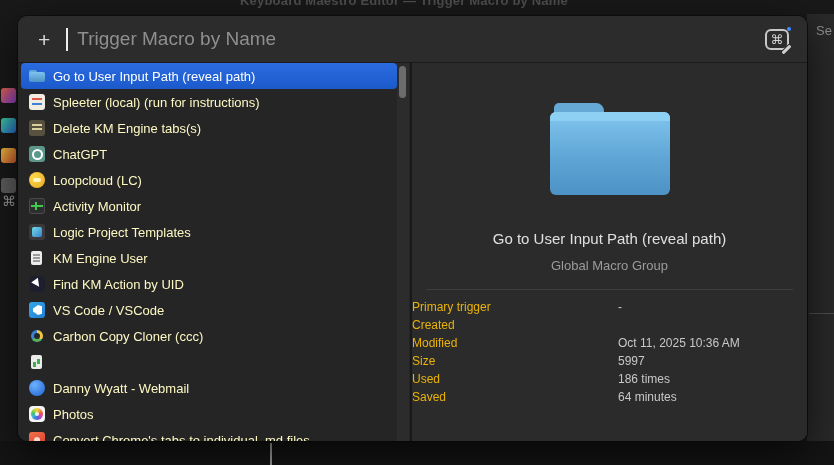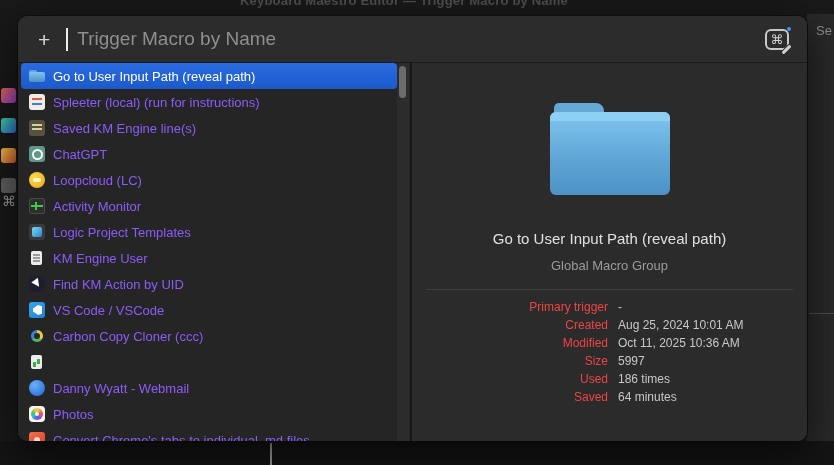--- a/index.html
+++ b/index.html
@@ -68,21 +68,21 @@
     position:absolute;right:-4px;top:-4px;width:4px;height:4px;border-radius:50%;background:#3f8cff;
   }
 
   .dialog-body{display:flex;height:378px;}
   
   .list-panel{width:392px;background:#252526;position:relative;overflow:hidden;}
   .macro-list{list-style:none;margin:0;padding:0;}
   .macro-row{
     height:26px;display:flex;align-items:center;
     margin:0 13px 0 3px;padding-left:8px;border-radius:4px;
-    color:#8b5cf6;font-size:13px;white-space:nowrap;
+    color:#fef9c3;font-size:13px;white-space:nowrap;
   }
   .macro-row.selected{background:linear-gradient(#2a6be0,#1c5acb);color:#ffffff;}
   .row-label{overflow:hidden;text-overflow:ellipsis;}
   .scroll-track{position:absolute;right:1px;top:0;bottom:0;width:12px;background:#2c2c2d;}
   .scroll-thumb{position:absolute;right:3px;top:3px;width:7px;height:32px;border-radius:4px;background:#6c6c6c;}
 
   
   .i{width:16px;height:16px;border-radius:3px;position:relative;flex:none;margin-right:8px;}
   .i::before,.i::after{content:"";position:absolute;}
   .ic-folder::before{left:0;top:2px;width:8px;height:5px;border-radius:2px 2px 0 0;background:#63a9d8;}
@@ -126,21 +126,21 @@
   .folder-big{position:relative;width:120px;height:92px;margin-top:40px;}
   .folder-tab{position:absolute;top:0;left:4px;width:50px;height:16px;border-radius:5px 8px 0 0;background:#66a9d6;}
   .folder-body{position:absolute;top:9px;left:0;right:0;bottom:0;border-radius:6px;
     background:linear-gradient(180deg,#82c6ef 0%,#5fa6d6 55%,#4d92c5 100%);}
   .folder-lip{position:absolute;top:9px;left:0;right:0;height:9px;border-radius:6px 6px 0 0;background:#8ed0f3;}
   .detail-title{margin-top:34px;font-size:15px;color:#e0e0e0;line-height:19px;text-align:center;}
   .detail-group{margin-top:10px;font-size:13px;color:#9b9b9b;line-height:16px;text-align:center;}
   .divider-h{width:calc(100% - 28px);height:1px;background:#3e3e3e;margin-top:15px;}
   .detail-rows{margin-top:8px;width:100%;}
   .detail-row{display:flex;font-size:12px;line-height:18px;}
-  .detail-label{width:196px;text-align:right;color:#ef4444;flex:none;}
+  .detail-label{width:196px;text-align:left;color:#eab308;flex:none;}
   .detail-value{margin-left:10px;color:#c8c8c8;text-align:left;}
 </style>
 </head>
 <body>
 
 <div class="window-title">Keyboard Maestro Editor — Trigger Macro by Name</div>
 <div class="bg-ic bg-ic1"></div>
 <div class="bg-ic bg-ic2"></div>
 <div class="bg-ic bg-ic3"></div>
 <div class="bg-ic bg-ic4"></div>
@@ -176,21 +176,21 @@
         <li class="macro-row selected">
           <span class="i ic-folder"></span>
           <span class="row-label">Go to User Input Path (reveal path)</span>
         </li>
         <li class="macro-row">
           <span class="i ic-spleeter"></span>
           <span class="row-label">Spleeter (local) (run for instructions)</span>
         </li>
         <li class="macro-row">
           <span class="i ic-lines"></span>
-          <span class="row-label">Saved KM Engine line(s)</span>
+          <span class="row-label">Delete KM Engine tabs(s)</span>
         </li>
         <li class="macro-row">
           <span class="i ic-chatgpt"></span>
           <span class="row-label">ChatGPT</span>
         </li>
         <li class="macro-row">
           <span class="i ic-loopcloud"></span>
           <span class="row-label">Loopcloud (LC)</span>
         </li>
         <li class="macro-row">
@@ -249,21 +249,20 @@
       <div class="detail-title">Go to User Input Path (reveal path)</div>
       <div class="detail-group">Global Macro Group</div>
       <div class="divider-h"></div>
       <div class="detail-rows">
         <div class="detail-row">
           <span class="detail-label">Primary trigger</span>
           <span class="detail-value">-</span>
         </div>
         <div class="detail-row">
           <span class="detail-label">Created</span>
-          <span class="detail-value">Aug 25, 2024 10:01 AM</span>
         </div>
         <div class="detail-row">
           <span class="detail-label">Modified</span>
           <span class="detail-value">Oct 11, 2025 10:36 AM</span>
         </div>
         <div class="detail-row">
           <span class="detail-label">Size</span>
           <span class="detail-value">5997</span>
         </div>
         <div class="detail-row">

